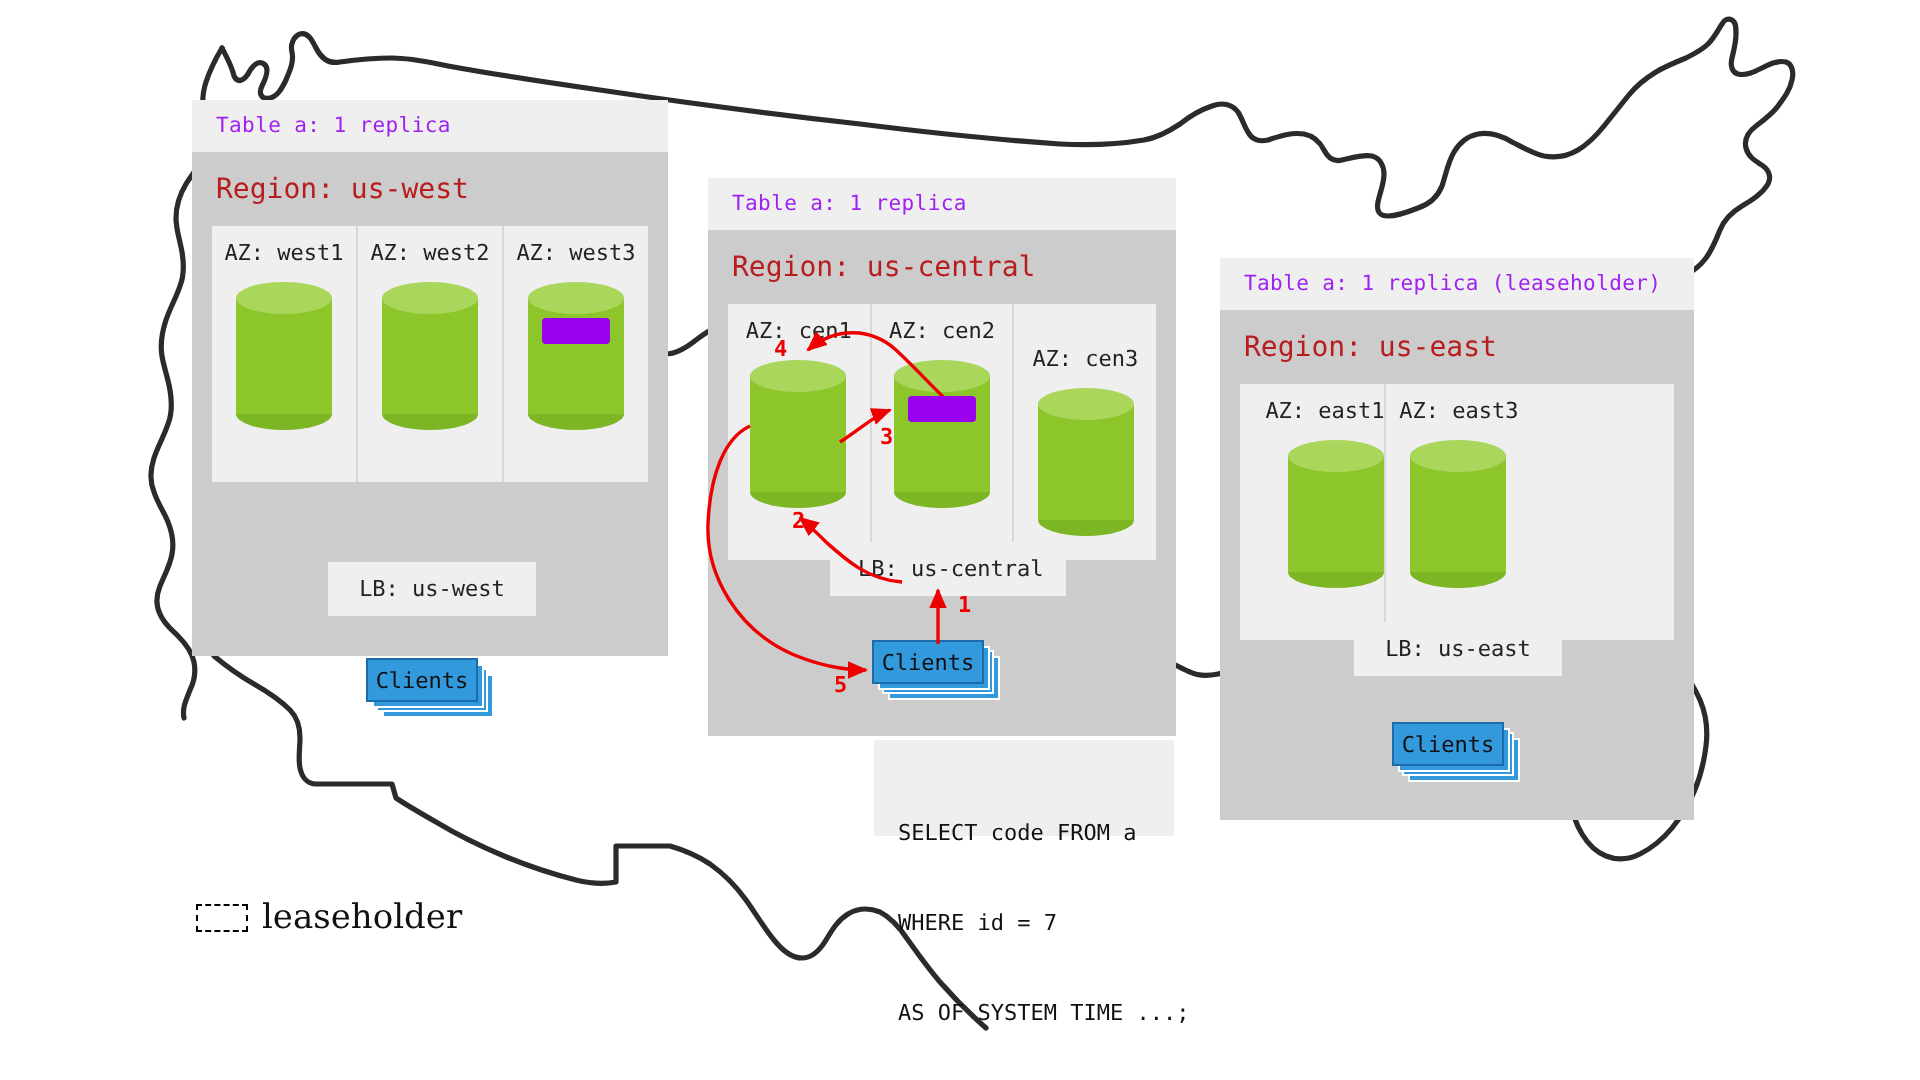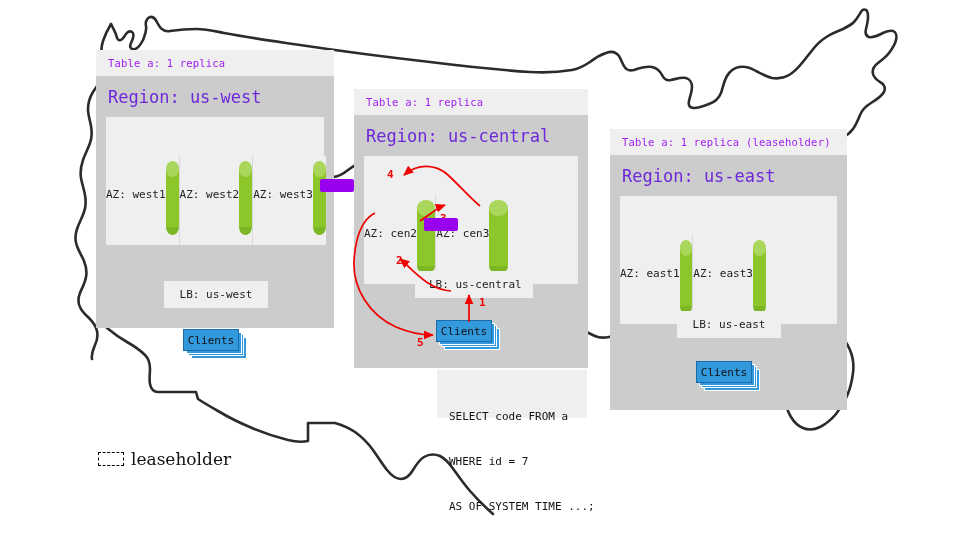--- a/index.html
+++ b/index.html
@@ -15,30 +15,29 @@
 
   
   .region{position:absolute;background:#cccccc;}
   .region-title{
     background:#efefef;color:#a020f0;
     font-size:10.5px;letter-spacing:.2px;
     padding:7px 0 7px 12px;
     white-space:nowrap;
   }
   .region-name{
-    color:#6d28d9;font-size:17px;
+    color:#b91c1c;font-size:14px;
     padding:11px 0 10px 12px;white-space:nowrap;
   }
   .az-row{display:flex;background:#efefef;margin:0 10px;}
   .az-cell{
     background:#efefef;
     border-right:1px solid #d8d8d8;
-    display:flex;flex-direction:row;align-items:center;
+    display:flex;flex-direction:column;align-items:center;
     padding:7px 0 12px 0;
-    margin-top:39px;
   }
   .az-cell:last-child{border-right:none;}
   .az-label{font-size:11px;color:#222;white-space:nowrap;margin-bottom:8px;}
 
   
   .cyl{position:relative;}
   .cyl .body{
     position:absolute;left:0;right:0;top:8px;bottom:8px;
     background:#8cc62b;
   }
@@ -212,21 +211,21 @@
     <div class="region-name">Region: us-west</div>
     <div class="az-row" style="height:128px;">
       <div class="az-cell" style="width:72.6px;">
         <div class="az-label">AZ: west1</div>
         <div class="cyl" style="width:48px;height:74px;">
           <div class="bot"></div>
           <div class="body"></div>
           <div class="top"></div>
         </div>
       </div>
-      <div class="az-cell" style="width:72.6px;justify-content:space-between;">
+      <div class="az-cell" style="width:72.6px;">
         <div class="az-label">AZ: west2</div>
         <div class="cyl" style="width:48px;height:74px;">
           <div class="bot"></div>
           <div class="body"></div>
           <div class="top"></div>
         </div>
       </div>
       <div class="az-cell" style="width:72.6px;">
         <div class="az-label">AZ: west3</div>
         <div class="cyl" style="width:48px;height:74px;">
@@ -244,20 +243,28 @@
       <div class="sheet" style="left:2.5px;top:2.5px;width:56px;height:22px;"></div>
       <div class="front" style="width:56px;height:22px;">Clients</div>
     </div>
   </div>
 
   <div class="region" id="region-central" style="left:354px;top:89px;width:234px;height:279px;">
     <div class="region-title">Table a: 1 replica</div>
     <div class="region-name">Region: us-central</div>
     <div class="az-row" style="height:128px;">
       <div class="az-cell" style="width:71.3px;">
+        <div class="az-label">AZ: cen1</div>
+        <div class="cyl" style="width:48px;height:74px;">
+          <div class="bot"></div>
+          <div class="body"></div>
+          <div class="top"></div>
+        </div>
+      </div>
+      <div class="az-cell" style="width:71.3px;">
         <div class="az-label">AZ: cen2</div>
         <div class="cyl" style="width:48px;height:74px;">
           <div class="bot"></div>
           <div class="body"></div>
           <div class="top"></div>
           <div class="repl" style="left:7px;top:18px;width:34px;height:13px;"></div>
         </div>
       </div>
       <div class="az-cell" style="width:71.3px;justify-content:flex-end;">
         <div class="az-label">AZ: cen3</div>
@@ -280,21 +287,21 @@
   <div class="sqlbox" style="left:437px;top:370px;width:150px;height:48px;">
     <div>SELECT code FROM a</div>
     <div>WHERE id = 7</div>
     <div>AS OF SYSTEM TIME ...;</div>
   </div>
 
   <div class="region" id="region-east" style="left:610px;top:129px;width:237px;height:281px;">
     <div class="region-title">Table a: 1 replica (leaseholder)</div>
     <div class="region-name">Region: us-east</div>
     <div class="az-row" style="height:128px;">
-      <div class="az-cell" style="width:72.3px;">
+      <div class="az-cell" style="width:72.3px;align-items:flex-end;">
         <div class="az-label">AZ: east1</div>
         <div class="cyl" style="width:48px;height:74px;">
           <div class="bot"></div>
           <div class="body"></div>
           <div class="top"></div>
         </div>
       </div>
       <div class="az-cell" style="width:72.3px;">
         <div class="az-label">AZ: east3</div>
         <div class="cyl" style="width:48px;height:74px;">

